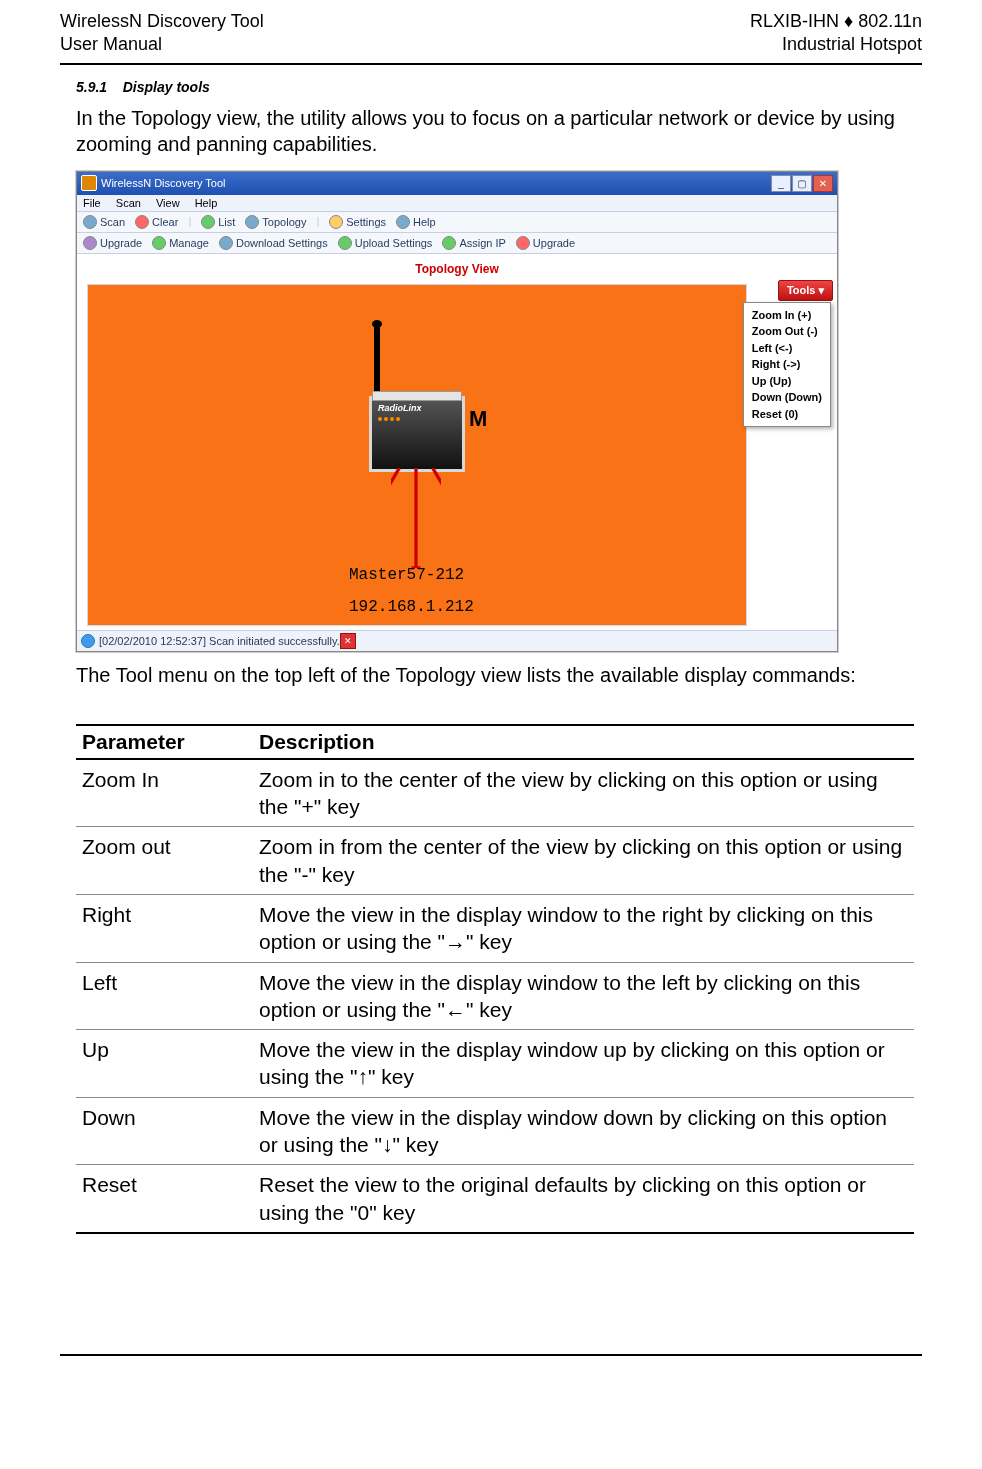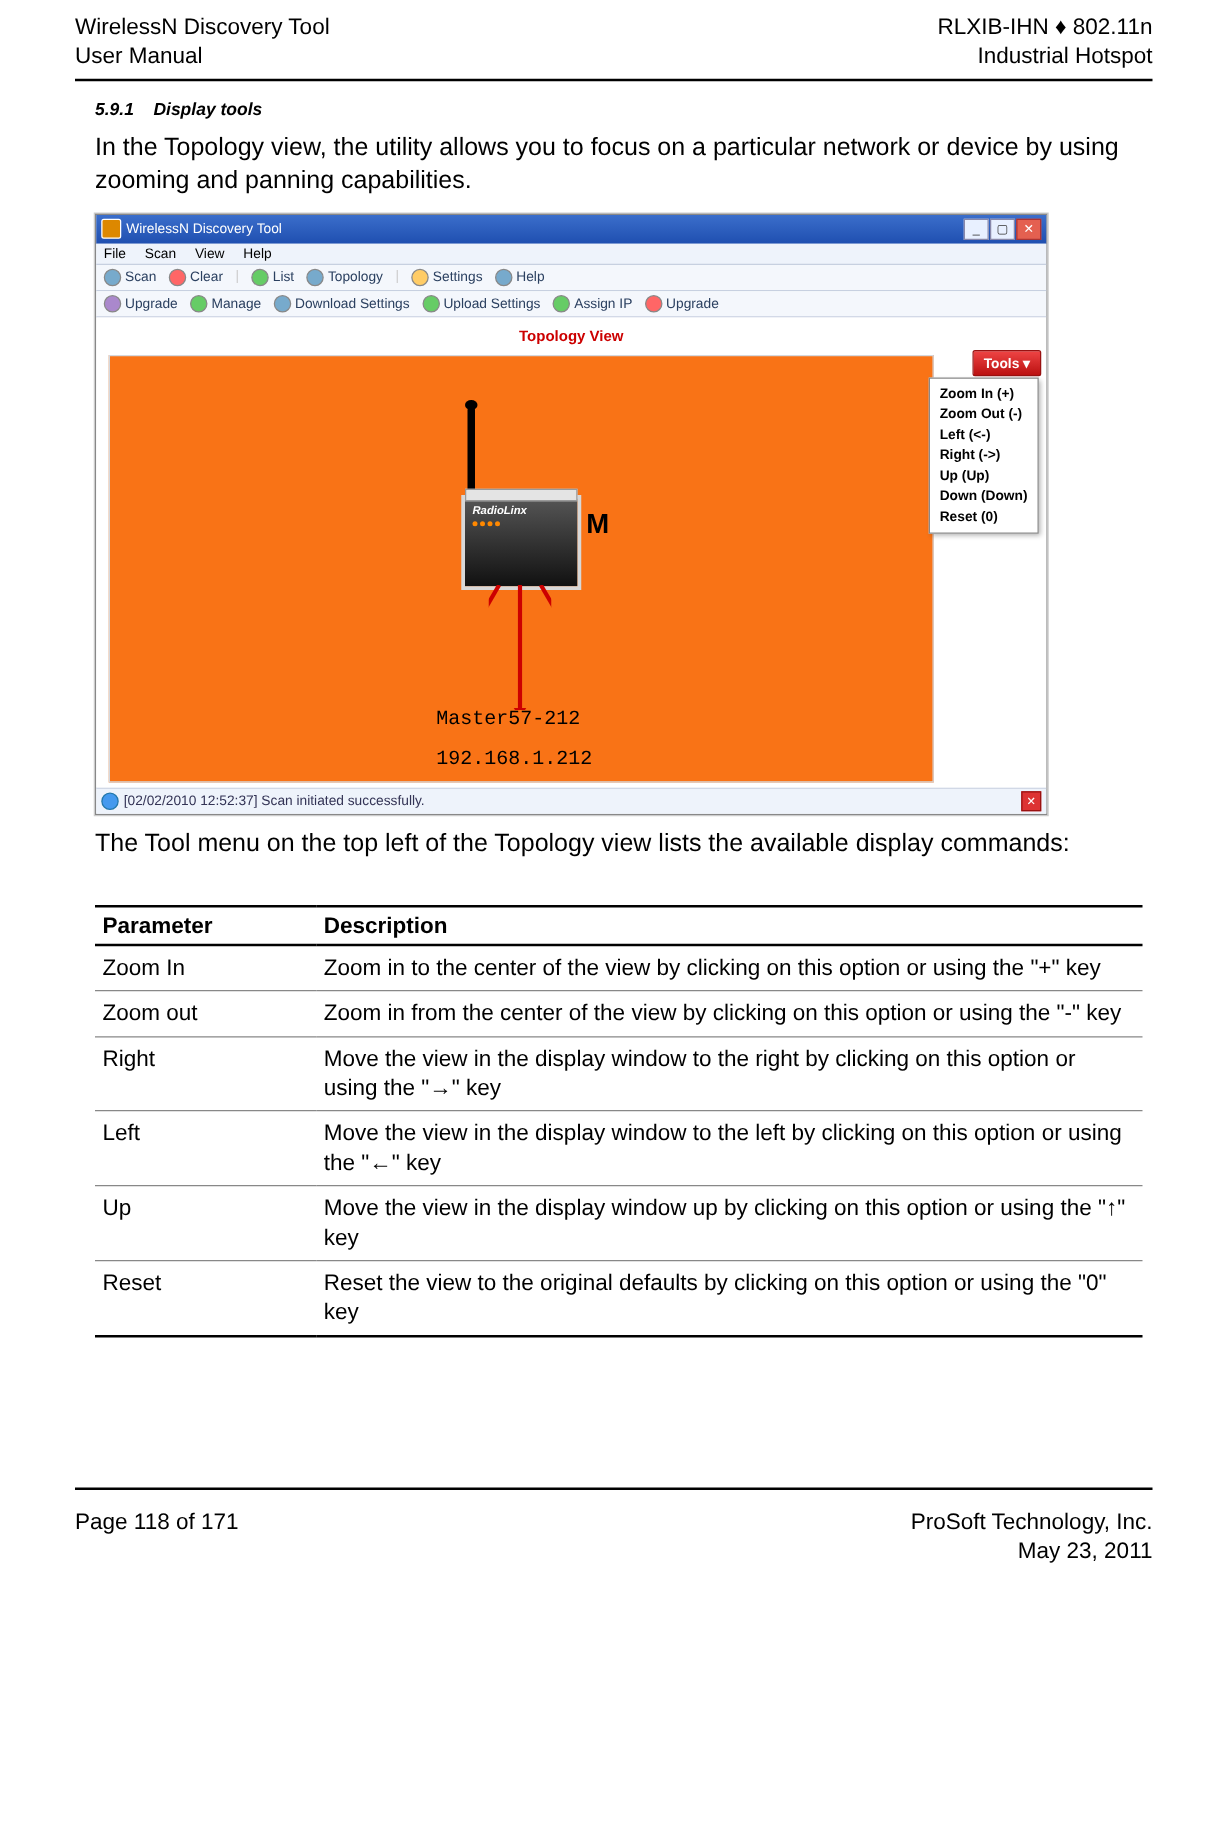--- a/index.html
+++ b/index.html
@@ -185,32 +185,32 @@
     padding: 4px 8px;
     font-size: 11px;
     font-weight:bold;
     line-height:1.5;
     box-shadow: 2px 2px 4px rgba(0,0,0,0.3);
   }
   .tools-menu div { white-space:nowrap; }
   .statusbar {
     background:#eef3fb;
     border-top:1px solid #c7d0e0;
-    display:flex; justify-content:space-between; align-items:center;
+    display:flex; align-items:center;
     padding: 2px 4px;
     font-size:11px; color:#335;
   }
   .statusbar .stleft{display:flex; align-items:center; gap:4px;}
   .statusbar .st-icon{width:12px;height:12px;background:#49e;border-radius:50%;border:1px solid #27a;}
   .statusbar .close-icon{width:14px;height:14px;background:#d33;border:1px solid #911;color:#fff;display:flex;align-items:center;justify-content:center;font-size:9px;}
   
   table.params {
     width: 100%;
     border-collapse: collapse;
-    font-size: 18px;
+    font-size: 21px;
     margin-top: 36px;
   }
   table.params th {
     text-align:left;
     padding: 4px 6px;
     border-top: 2px solid #000;
     border-bottom: 2px solid #000;
     font-weight:bold;
   }
   table.params td {
@@ -393,32 +393,29 @@
           </tr>
         <tr>
             <td>Left</td>
             <td>Move the view in the display window to the left by clicking on this option or using the "←" key</td>
           </tr>
         <tr>
             <td>Up</td>
             <td>Move the view in the display window up by clicking on this option or using the "↑" key</td>
           </tr>
         <tr>
+            <td>Down</td>
+            <td>Move the view in the display window down by clicking on this option or using the "↓" key</td>
+          </tr>
+        <tr>
             <td>Reset</td>
             <td>Reset the view to the original defaults by clicking on this option or using the "0" key</td>
           </tr>
       </tbody>
     </table>
 
   </div>
 
   <div class="footer-wrap">
     <hr class="sep">
-    <div class="footer-bot">
-      <div>Page 118 of 171</div>
-      <div class="footer-right">
-        <div>ProSoft Technology, Inc.</div>
-        <div>May 23, 2011</div>
-      </div>
-    </div>
   </div>
 
 </div>
 
 </body></html>

